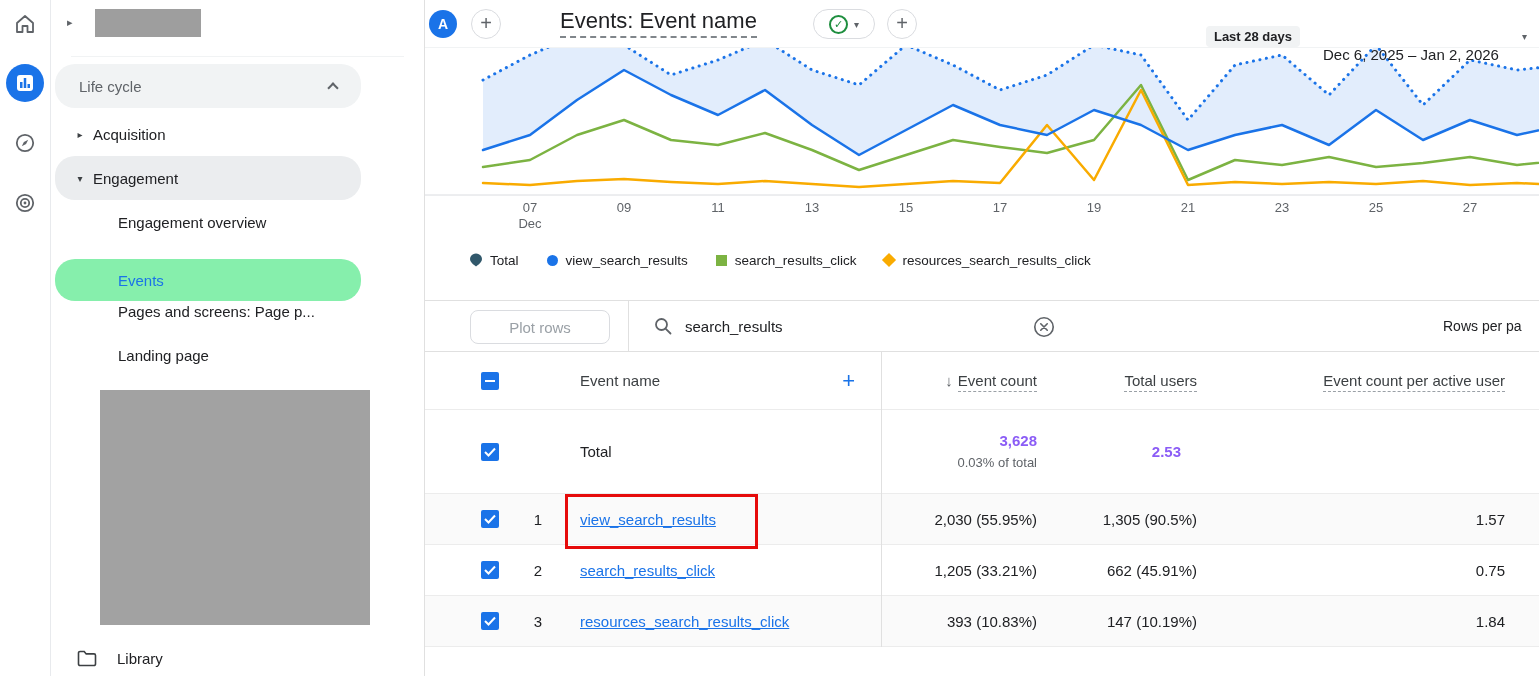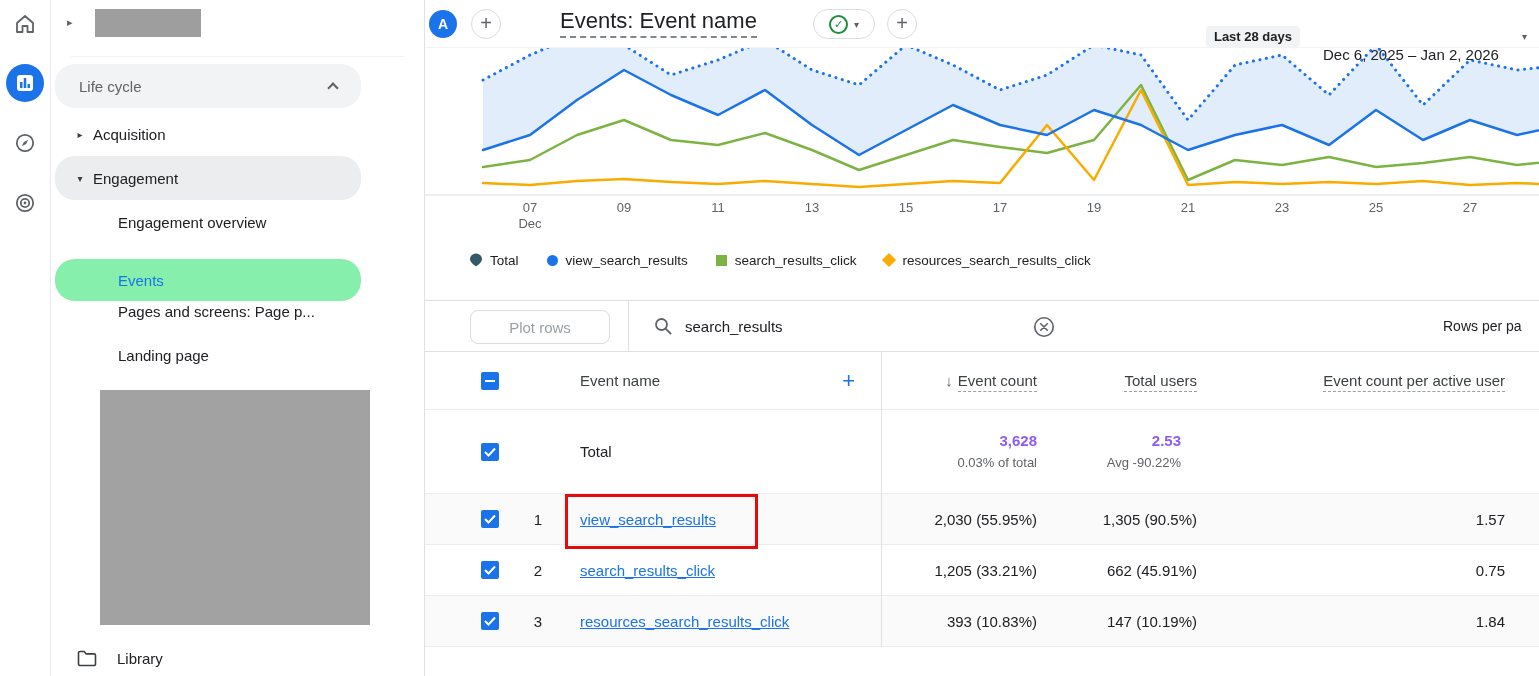--- a/index.html
+++ b/index.html
@@ -304,21 +304,20 @@
           </span>
         </div>
       <div></div>
       <div class="namec total-label">Total</div>
       <div class="m1 two">
         <div class="v">3,628</div>
         <div class="sub">0.03% of total</div>
       </div>
       <div class="m3 two">
         <div class="v">2.53</div>
-        <div class="sub">Avg -90.22%</div>
       </div>
     </div>
 
     <div id="table-rows">
   <div class="trow tgrid alt">
     <div></div>
     <div class="cbc">
             <span class="cb">
               <svg width="12" height="10" viewBox="0 0 12 10">
                 <path d="M1 5 L4.5 8.5 L11 1.5" fill="none" stroke="#fff" stroke-width="2"></path>

